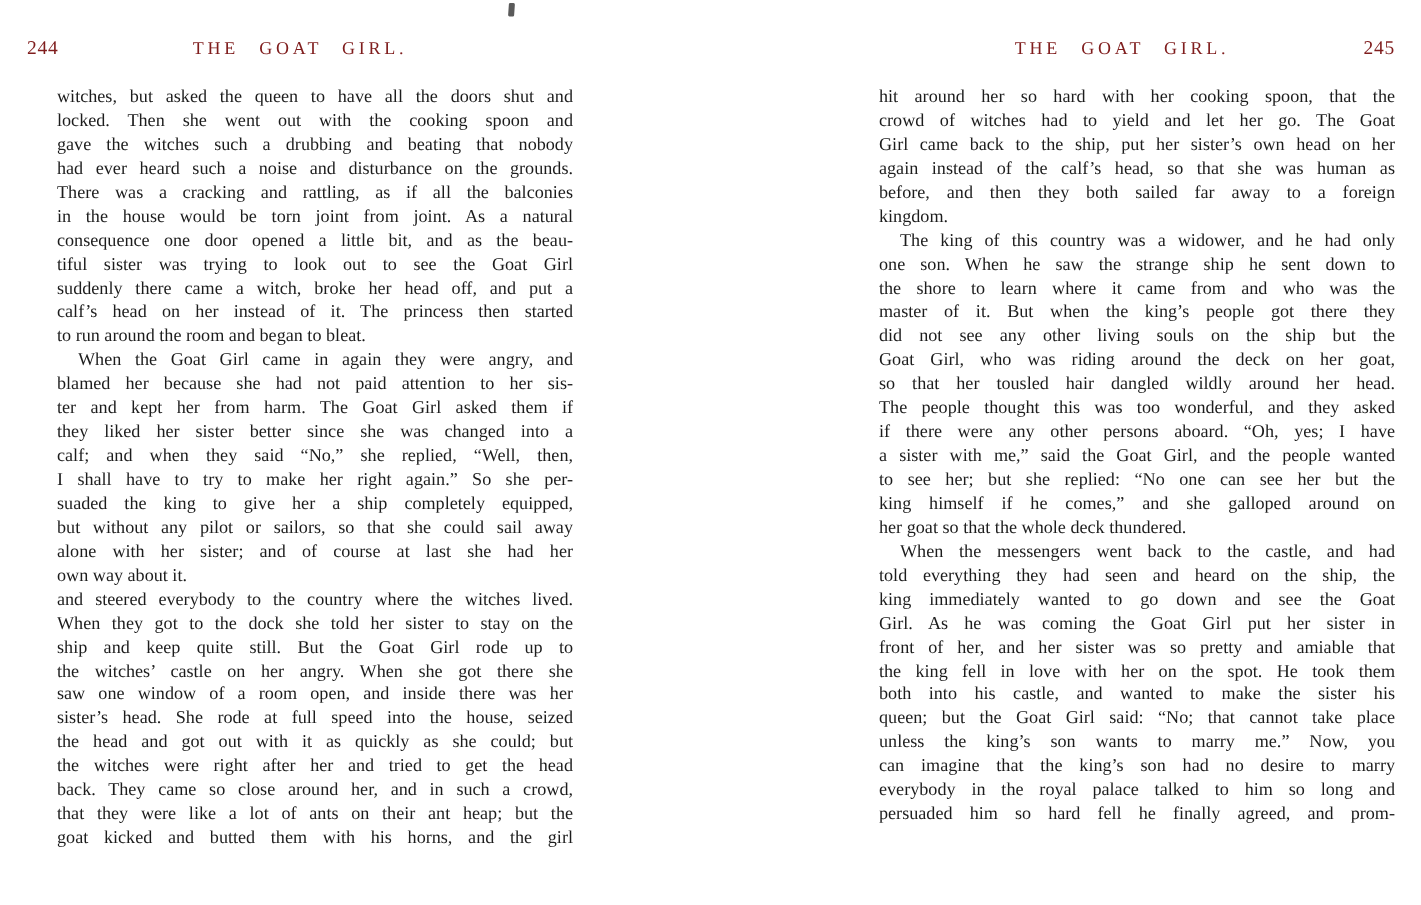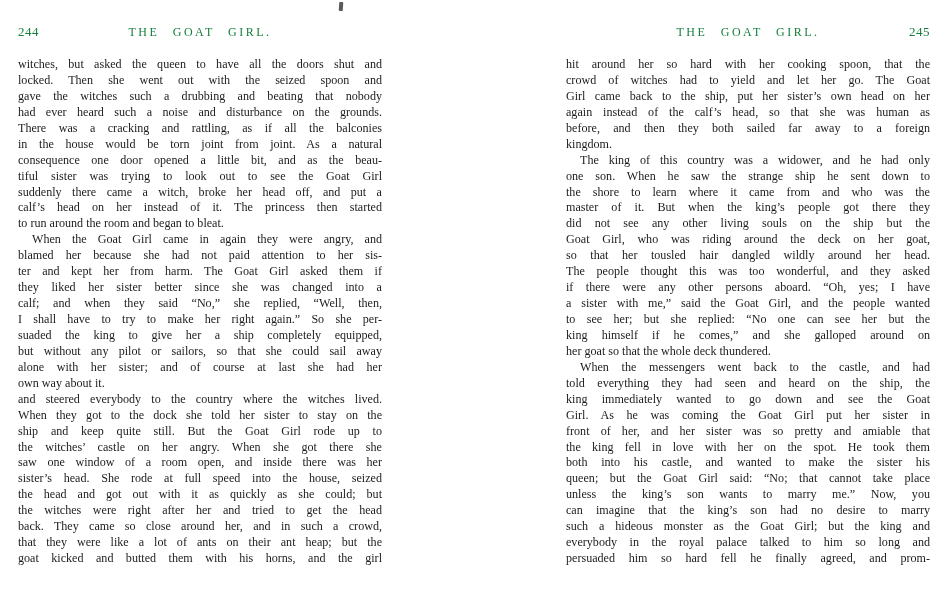--- a/index.html
+++ b/index.html
@@ -32,36 +32,37 @@
     width: 364px;
   }
   .page.left  { left: 18px; }
   .page.right { left: 566px; }
   .page-header {
     display: grid;
     grid-template-columns: 1fr auto 1fr;
     align-items: baseline;
     height: 17px;
     font-size: 13.5px;
-    color: #15803d;
+    color: #7f1d1d;
   }
   .running-title {
     grid-column: 2;
     letter-spacing: 2.5px;
     word-spacing: 8px;
     font-size: 12px;
   }
   .folio {
     font-size: 13px;
     letter-spacing: 0.5px;
   }
   .page.left  .folio { grid-column: 1; justify-self: start; }
   .page.right .folio { grid-column: 3; justify-self: end; }
   .text-block {
     margin-top: 16px;
+    margin-left: 20px;
   }
   .line {
     font-size: 12.1px;
     line-height: 15.95px;
     height: 15.95px;
     text-align: justify;
     text-align-last: justify;
     white-space: normal;
     overflow: visible;
     color: #1c1c1c;
@@ -76,21 +77,21 @@
 
   <span class="speck"></span>
 
   <section class="page left">
     <header class="page-header">
       <span class="folio">244</span>
       <span class="running-title">THE GOAT GIRL.</span>
     </header>
     <div class="text-block">
         <div class="line">witches, but asked the queen to have all the doors shut and</div>
-        <div class="line">locked.  Then she went out with the seized spoon and</div>
+        <div class="line">locked.  Then she went out with the cooking spoon and</div>
         <div class="line">gave the witches such a drubbing and beating that nobody</div>
         <div class="line">had ever heard such a noise and disturbance on the grounds.</div>
         <div class="line">There was a cracking and rattling, as if all the balconies</div>
         <div class="line">in the house would be torn joint from joint.  As a natural</div>
         <div class="line">consequence one door opened a little bit, and as the beau-</div>
         <div class="line">tiful sister was trying to look out to see the Goat Girl</div>
         <div class="line">suddenly there came a witch, broke her head off, and put a</div>
         <div class="line">calf’s head on her instead of it.  The princess then started</div>
         <div class="line para-end">to run around the room and began to bleat.</div>
         <div class="line indent">When the Goat Girl came in again they were angry, and</div>
@@ -145,19 +146,18 @@
         <div class="line indent">When the messengers went back to the castle, and had</div>
         <div class="line">told everything they had seen and heard on the ship, the</div>
         <div class="line">king immediately wanted to go down and see the Goat</div>
         <div class="line">Girl.  As he was coming the Goat Girl put her sister in</div>
         <div class="line">front of her, and her sister was so pretty and amiable that</div>
         <div class="line">the king fell in love with her on the spot.  He took them</div>
         <div class="line">both into his castle, and wanted to make the sister his</div>
         <div class="line">queen; but the Goat Girl said: “No; that cannot take place</div>
         <div class="line">unless the king’s son wants to marry me.”  Now, you</div>
         <div class="line">can imagine that the king’s son had no desire to marry</div>
-        <div class="line">such a hideous monster as the Goat Girl; but the king and</div>
         <div class="line">everybody in the royal palace talked to him so long and</div>
         <div class="line">persuaded him so hard fell he finally agreed, and prom-</div>
       </div>
   </section>
 
 </div>
 
 </body></html>

